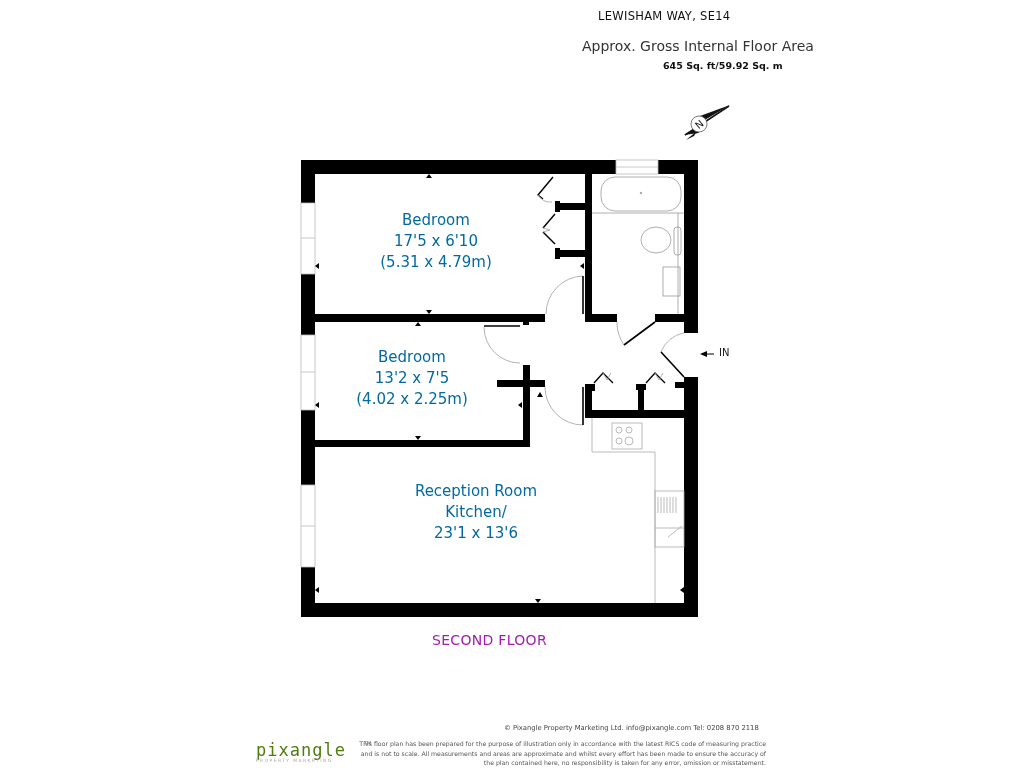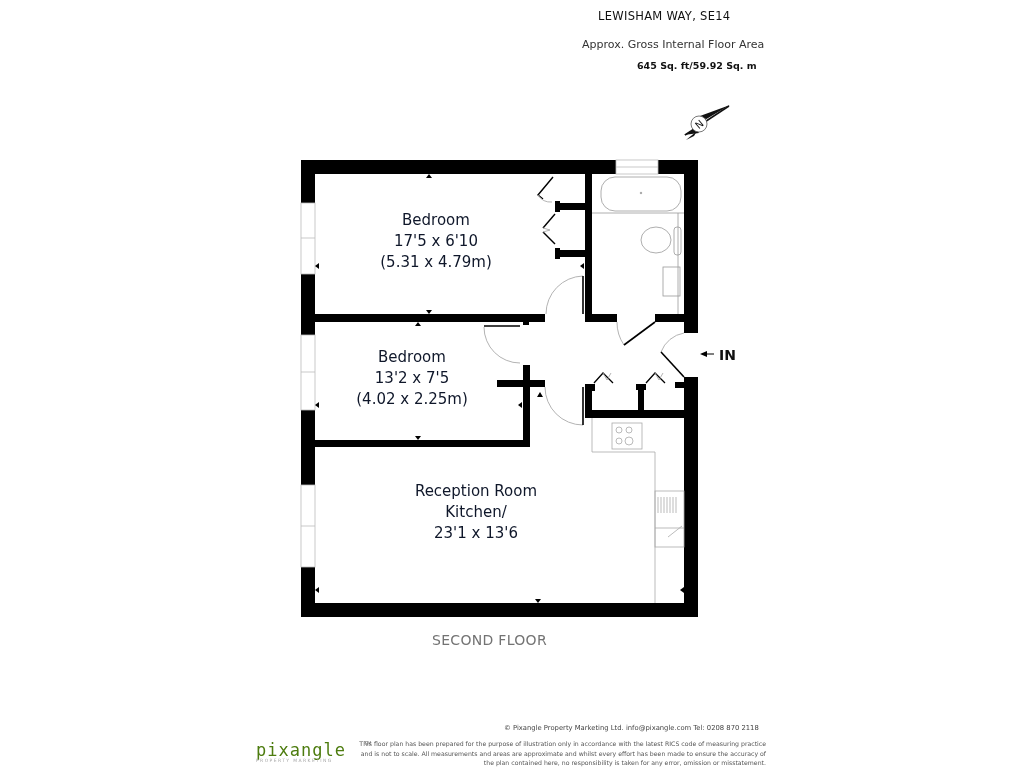--- a/index.html
+++ b/index.html
@@ -1,23 +1,23 @@
 <!DOCTYPE html>
 <html><head>
   <meta charset="utf-8">
   <style>
     html, body { margin: 0; padding: 0; background: #ffffff; }
     body { width: 1024px; height: 768px; position: relative; overflow: hidden; font-family: "DejaVu Sans", sans-serif; color: #1a1a1a; }
     .hdr-title { position: absolute; left: 598px; top: 9px; font-family: "DejaVu Sans", sans-serif; font-weight: normal; font-size: 11.5px; letter-spacing: 0.3px; color: #111; white-space: nowrap; }
-    .hdr-sub { position: absolute; left: 582px; top: 38px; font-size: 11px; color: #333; white-space: nowrap; }
-    .hdr-area { position: absolute; left: 637px; top: 60px; font-size: 9.5px; font-weight: bold; color: #111; white-space: nowrap; text-align: center; }
+    .hdr-sub { position: absolute; left: 582px; top: 38px; font-size: 14px; color: #333; white-space: nowrap; }
+    .hdr-area { position: absolute; left: 663px; top: 60px; font-size: 9.5px; font-weight: bold; color: #111; white-space: nowrap; text-align: center; }
     svg.plan { position: absolute; left: 0; top: 0; }
-    .room-label { position: absolute; text-align: center; font-family: "DejaVu Sans", sans-serif; font-size: 15px; line-height: 21px; color: #0f172a; white-space: nowrap; }
-    .floor-label { position: absolute; left: 432px; top: 632px; font-size: 14px; letter-spacing: 0.3px; color: #737373; white-space: nowrap; }
-    .in-label { position: absolute; left: 719px; top: 347px; font-size: 14px; font-weight: bold; color: #111; }
+    .room-label { position: absolute; text-align: center; font-family: "DejaVu Sans", sans-serif; font-size: 15px; line-height: 21px; color: #0369a1; white-space: nowrap; }
+    .floor-label { position: absolute; left: 432px; top: 632px; font-size: 14px; letter-spacing: 0.3px; color: #a21caf; white-space: nowrap; }
+    .in-label { position: absolute; left: 719px; top: 347px; font-size: 10px; font-weight: normal; color: #111; }
     .footer-credit { position: absolute; left: 504px; top: 724px; font-size: 6.8px; color: #444; white-space: nowrap; }
     .footer-disclaimer { position: absolute; left: 352px; top: 739px; width: 414px; font-size: 6.2px; line-height: 9.5px; color: #555; text-align: right; }
     .logo { position: absolute; left: 256px; top: 740px; }
     .logo-name { font-family: "DejaVu Sans Mono", monospace; font-size: 17px; color: #4d7c0f; letter-spacing: 1px; }
     .logo-tag { font-size: 4.5px; color: #aaa; letter-spacing: 1.4px; margin-top: -2px; }
     .logo-tm { position: absolute; left: 108px; top: 0px; font-size: 5px; color: #777; }
   </style>
 </head>
 <body>
 

